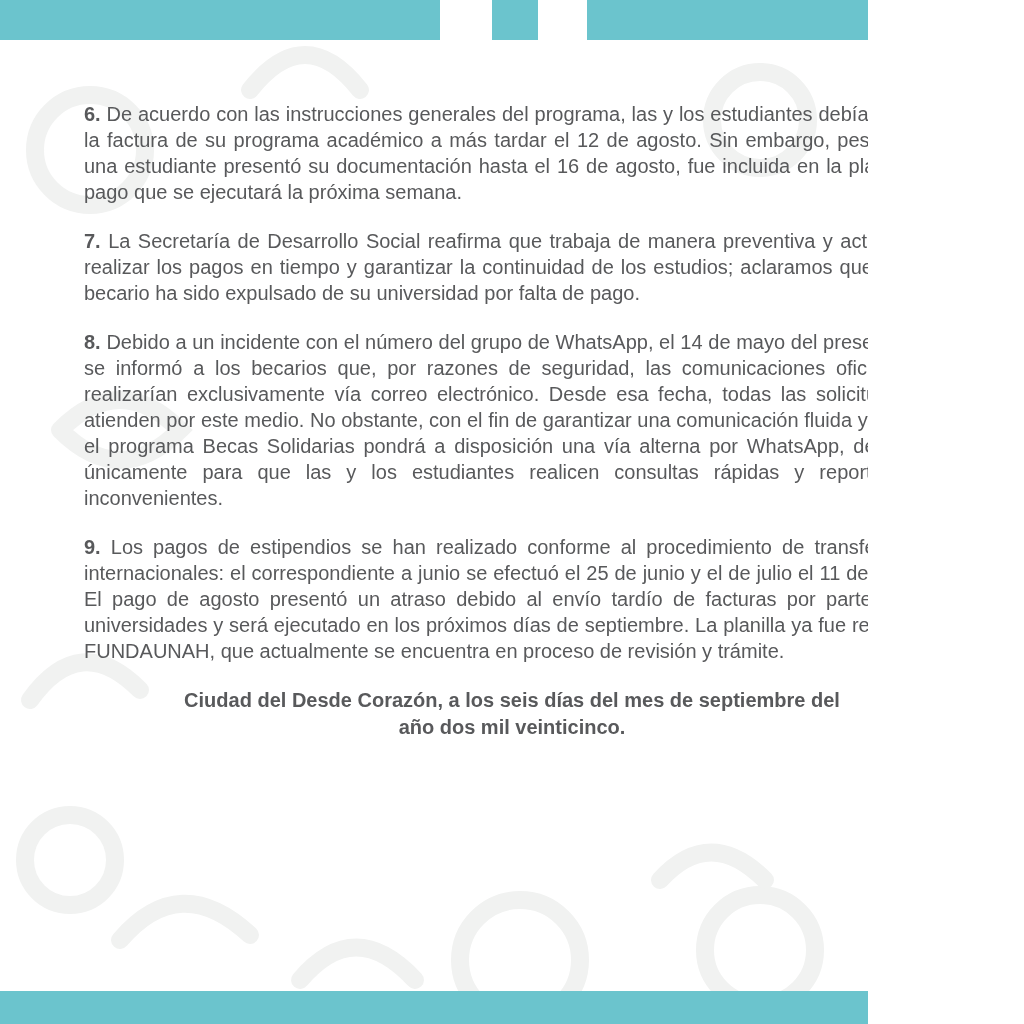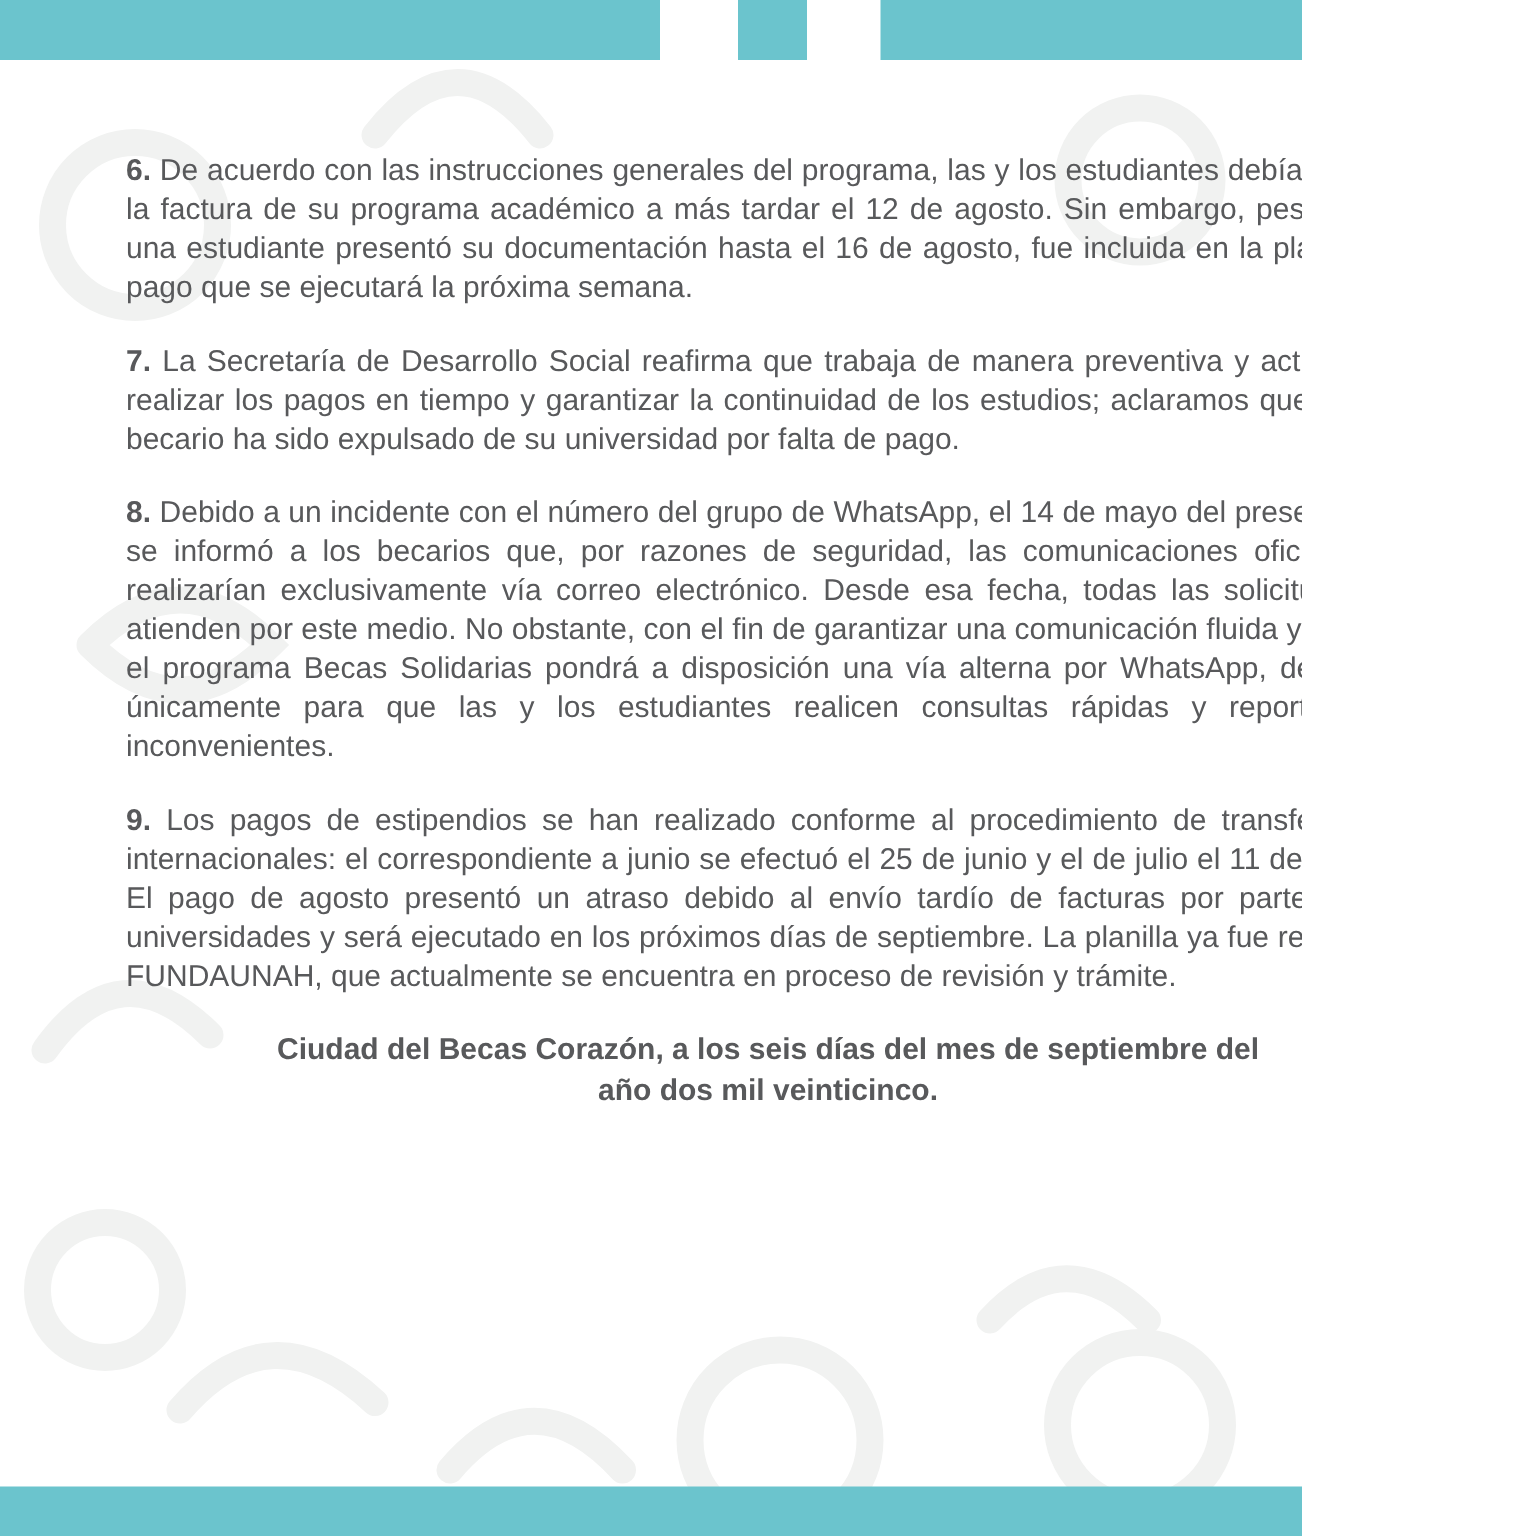--- a/index.html
+++ b/index.html
@@ -107,18 +107,18 @@
       <span>La Secretaría de Desarrollo Social reafirma que trabaja de manera preventiva y activa para realizar los pagos en tiempo y garantizar la continuidad de los estudios; aclaramos que ningún becario ha sido expulsado de su universidad por falta de pago.</span></p>
 
     <p class="para"><span class="para-num">8.</span>
       <span>Debido a un incidente con el número del grupo de WhatsApp, el 14 de mayo del presente año se informó a los becarios que, por razones de seguridad, las comunicaciones oficiales se realizarían exclusivamente vía correo electrónico. Desde esa fecha, todas las solicitudes se atienden por este medio. No obstante, con el fin de garantizar una comunicación fluida y segura, el programa Becas Solidarias pondrá a disposición una vía alterna por WhatsApp, destinada únicamente para que las y los estudiantes realicen consultas rápidas y reporten sus inconvenientes.</span></p>
 
     <p class="para"><span class="para-num">9.</span>
       <span>Los pagos de estipendios se han realizado conforme al procedimiento de transferencias internacionales: el correspondiente a junio se efectuó el 25 de junio y el de julio el 11 de agosto. El pago de agosto presentó un atraso debido al envío tardío de facturas por parte de las universidades y será ejecutado en los próximos días de septiembre. La planilla ya fue remitida a FUNDAUNAH, que actualmente se encuentra en proceso de revisión y trámite.</span></p>
 
 
 
-    <p class="closing">Ciudad del Becas Corazón, a los seis días del mes de septiembre del año dos mil veinticinco.</p>
+    <p class="closing">Ciudad del Desde Corazón, a los seis días del mes de septiembre del año dos mil veinticinco.</p>
   </div>
 
   <div class="band-bottom"></div>
 
 </div>
 
 </body></html>

